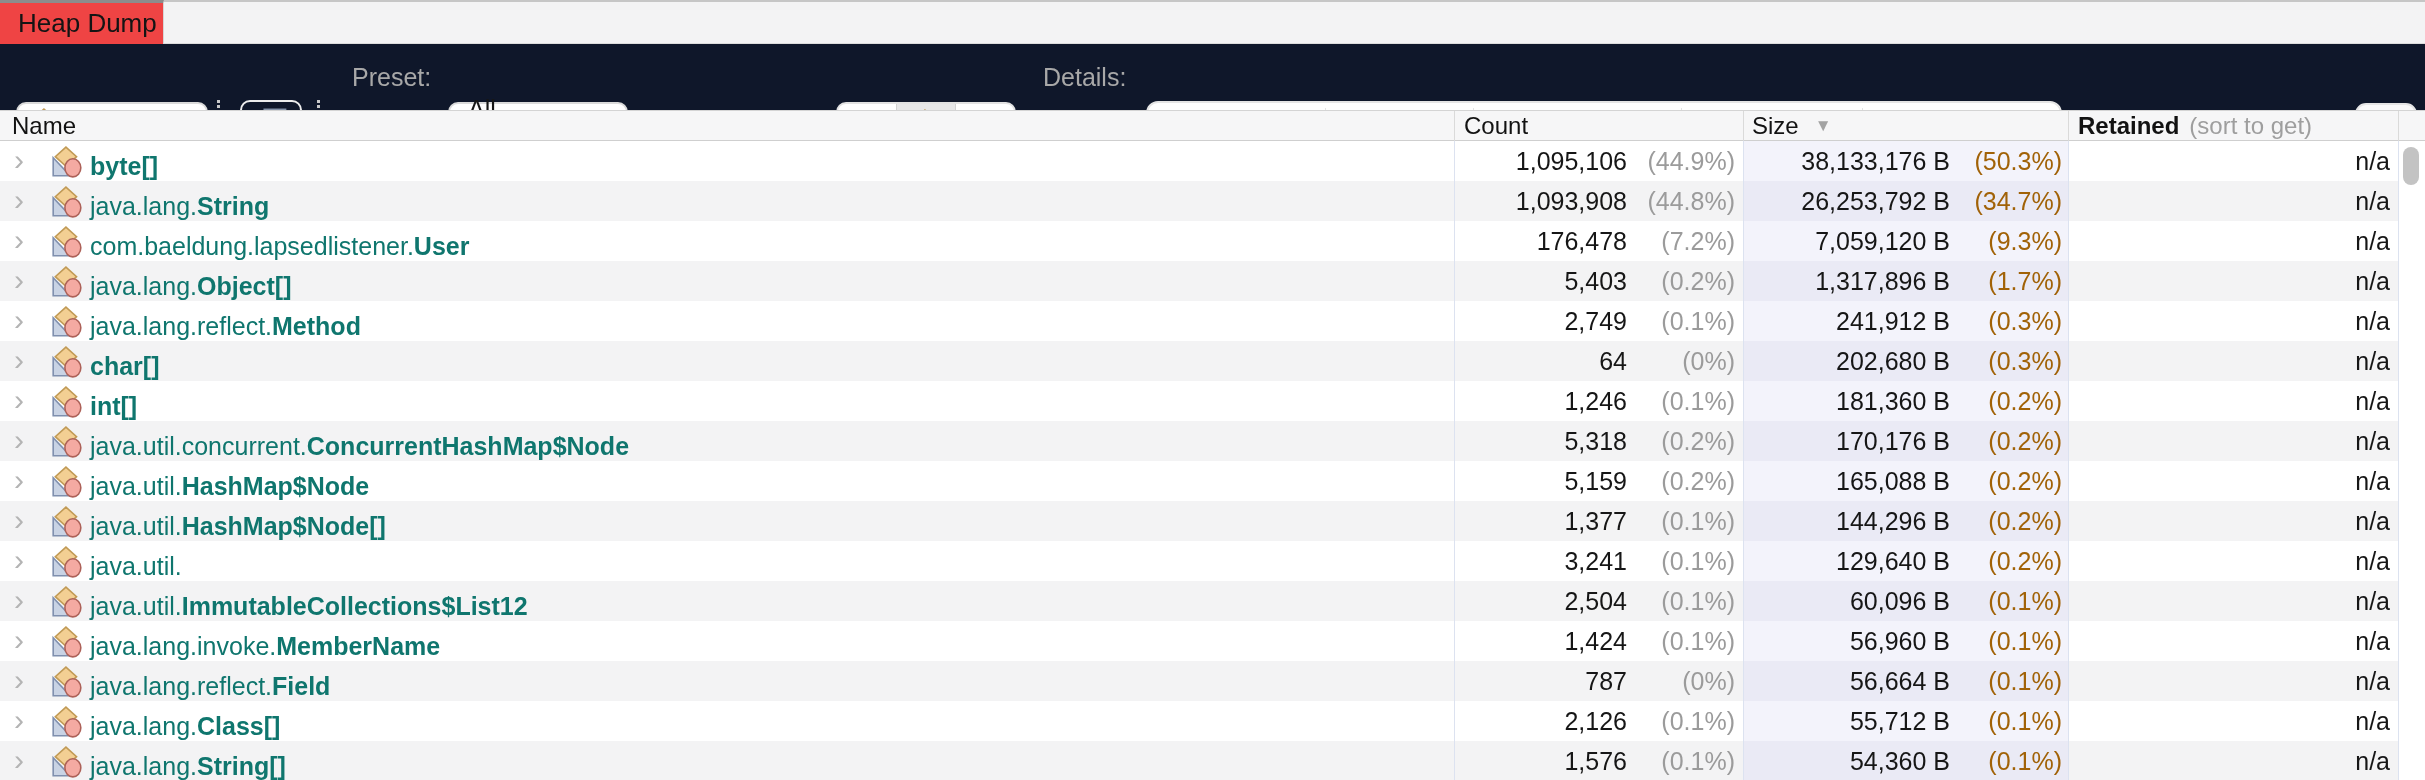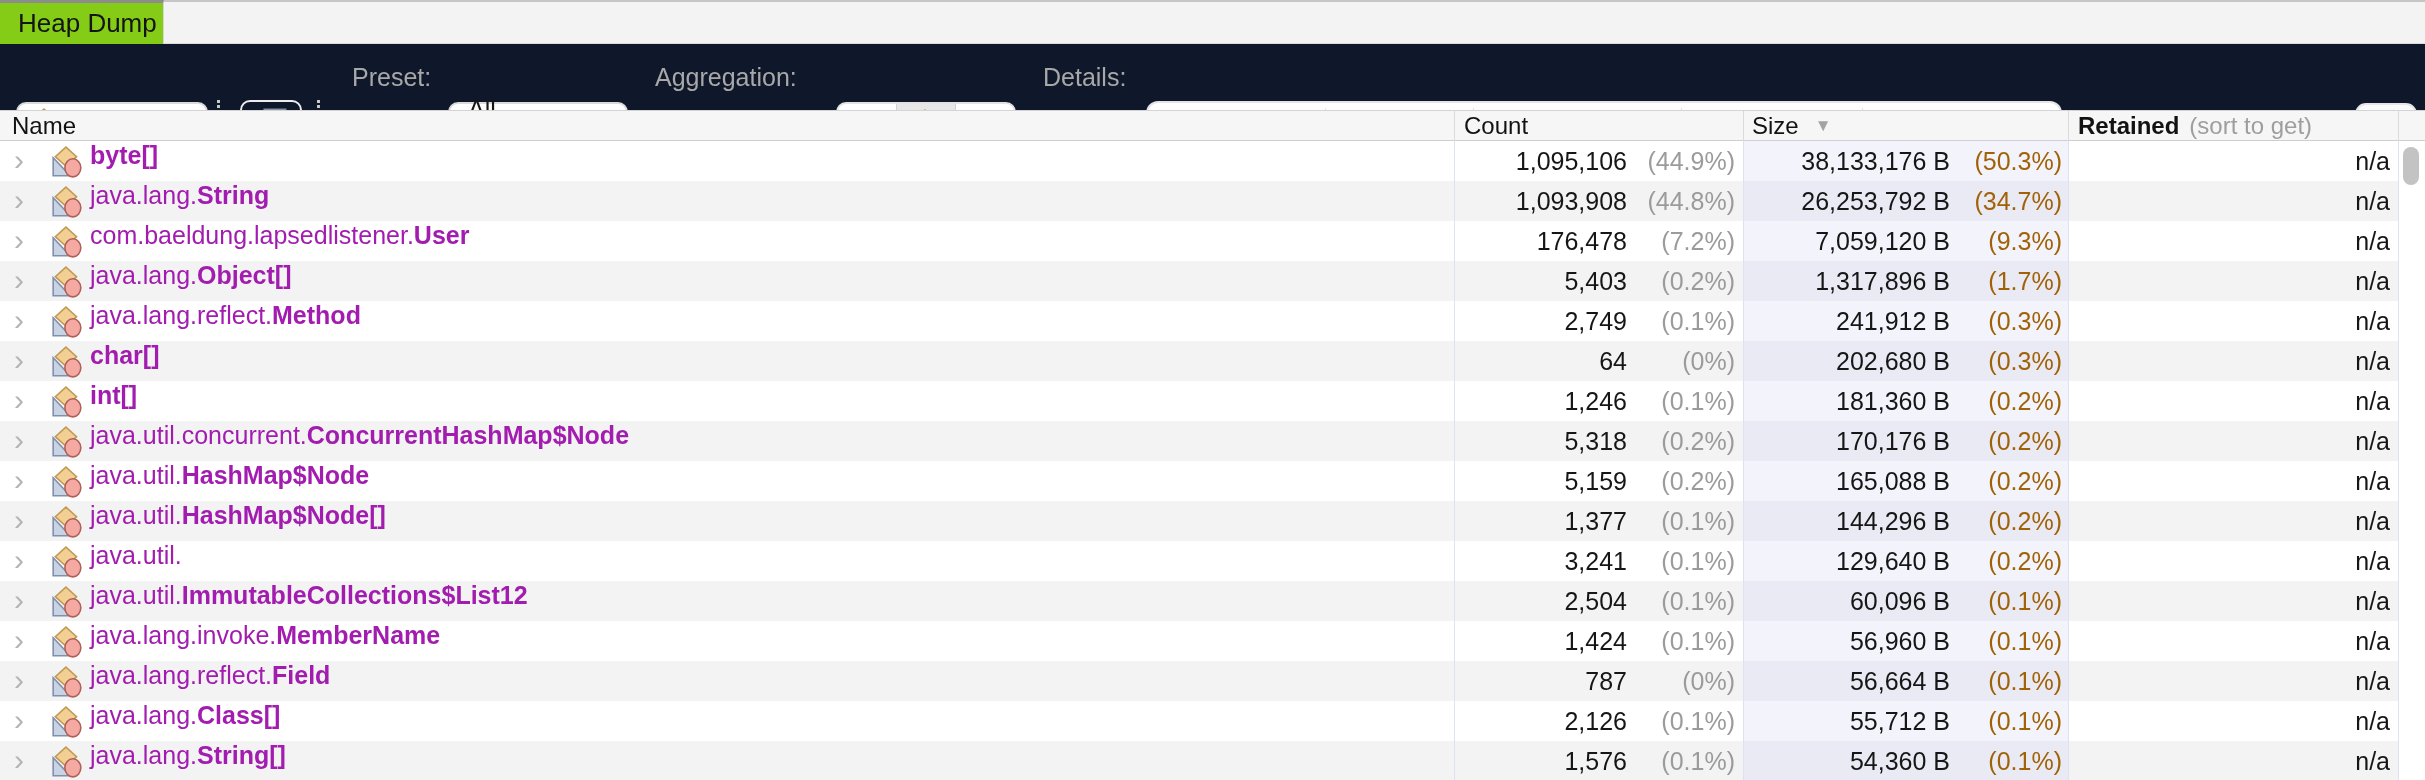--- a/index.html
+++ b/index.html
@@ -3,21 +3,21 @@
 <meta charset="utf-8">
 <style>
   html,body{margin:0;padding:0;background:#ffffff;}
   *{box-sizing:border-box;}
   .app{position:relative;width:2425px;height:780px;overflow:hidden;
        font-family:"Liberation Sans",sans-serif;color:#1a1a1a;background:#fff;}
 
   
   .tabstrip{position:absolute;left:0;top:0;width:2425px;height:44px;
             background:#f3f3f4;border-top:2px solid #c6c6c6;border-bottom:1px solid #dcdcdc;}
-  .tab{position:absolute;left:0;top:-2px;height:44px;width:164px;background:#84cc16;
+  .tab{position:absolute;left:0;top:-2px;height:44px;width:164px;background:#ef4444;
        border-top:3px solid #8c8c8c;border-right:1px solid #d6d6d6;
        display:flex;align-items:center;padding-left:18px;font-size:26px;color:#141414;}
 
   
   .toolbar{position:absolute;left:0;top:44px;width:2425px;height:66px;background:#0f172a;}
   .tlabel{position:absolute;top:0;height:66px;display:flex;align-items:center;
           color:#a8a8a8;font-size:25px;}
   .btn{position:absolute;display:flex;align-items:center;gap:12px;background:#fff;
        border:2px solid #dadada;border-radius:10px;font-size:25px;color:#161616;}
   .caret{font-size:19px;color:#4d4d4d;transform:translateY(1px);}
@@ -44,22 +44,22 @@
   .htick{position:absolute;top:0;height:30px;width:0;border-left:1px solid #dadada;}
 
   
   .tbody{position:absolute;left:0;top:141px;width:2425px;height:639px;background:#fff;}
   .row{position:relative;width:2425px;height:40px;background:#ffffff;}
   .row.stripe{background:#f3f3f4;}
   .row .sizebg{position:absolute;left:1744px;top:0;width:324px;height:40px;background:#f3f3fb;}
   .row.stripe .sizebg{background:#eaeaf5;}
   .chev{position:absolute;left:14px;top:50%;transform:translateY(-54%);font-size:30px;color:#b4b4b4;line-height:1;}
   .clsicon{position:absolute;left:50px;top:4px;}
-  .nm{position:absolute;left:90px;top:0;height:40px;display:flex;align-items:flex-start;
-      font-size:25px;white-space:nowrap;color:#a21caf;}
+  .nm{position:absolute;left:90px;top:0;height:40px;display:flex;align-items:flex-end;
+      font-size:25px;white-space:nowrap;color:#0f766e;}
   .nm b{font-weight:700;}
   .cell{position:absolute;top:0;height:40px;display:flex;align-items:center;font-size:25px;white-space:nowrap;}
   .cnum{right:798px;color:#161616;}
   .cpct{right:690px;color:#9b9b9b;}
   .snum{right:475px;color:#161616;}
   .spct{right:363px;color:#a16207;}
   .ret{right:35px;color:#161616;}
   .vlines div{position:absolute;top:141px;height:639px;width:0;border-left:1px solid #dce2f0;}
 
   
@@ -106,21 +106,20 @@
 
     <div class="dotsep" style="left:317px;"></div>
 
     <div class="tlabel" style="left:352px;">Preset:</div>
 
     <div class="btn" style="left:448px;top:58px;height:44px;padding:0 18px;width:180px;justify-content:space-between;">
       <span>All Objects</span>
       <span class="caret">▼</span>
     </div>
 
-    <div class="tlabel" style="left:655px;">Aggregation:</div>
 
     <div class="seg">
       <div>
         <svg width="32" height="32" viewBox="0 0 32 32">
           <rect x="4" y="5" width="24" height="23" rx="3" fill="#eec27b" stroke="#a97f3f" stroke-width="1.5"></rect>
           <line x1="16" y1="5" x2="16" y2="28" stroke="#a97f3f" stroke-width="1.5"></line>
           <line x1="4" y1="17" x2="28" y2="17" stroke="#a97f3f" stroke-width="1.5"></line>
           <rect x="18" y="7" width="7" height="7" fill="#ffffff" stroke="#a97f3f"></rect>
         </svg>
       </div>

